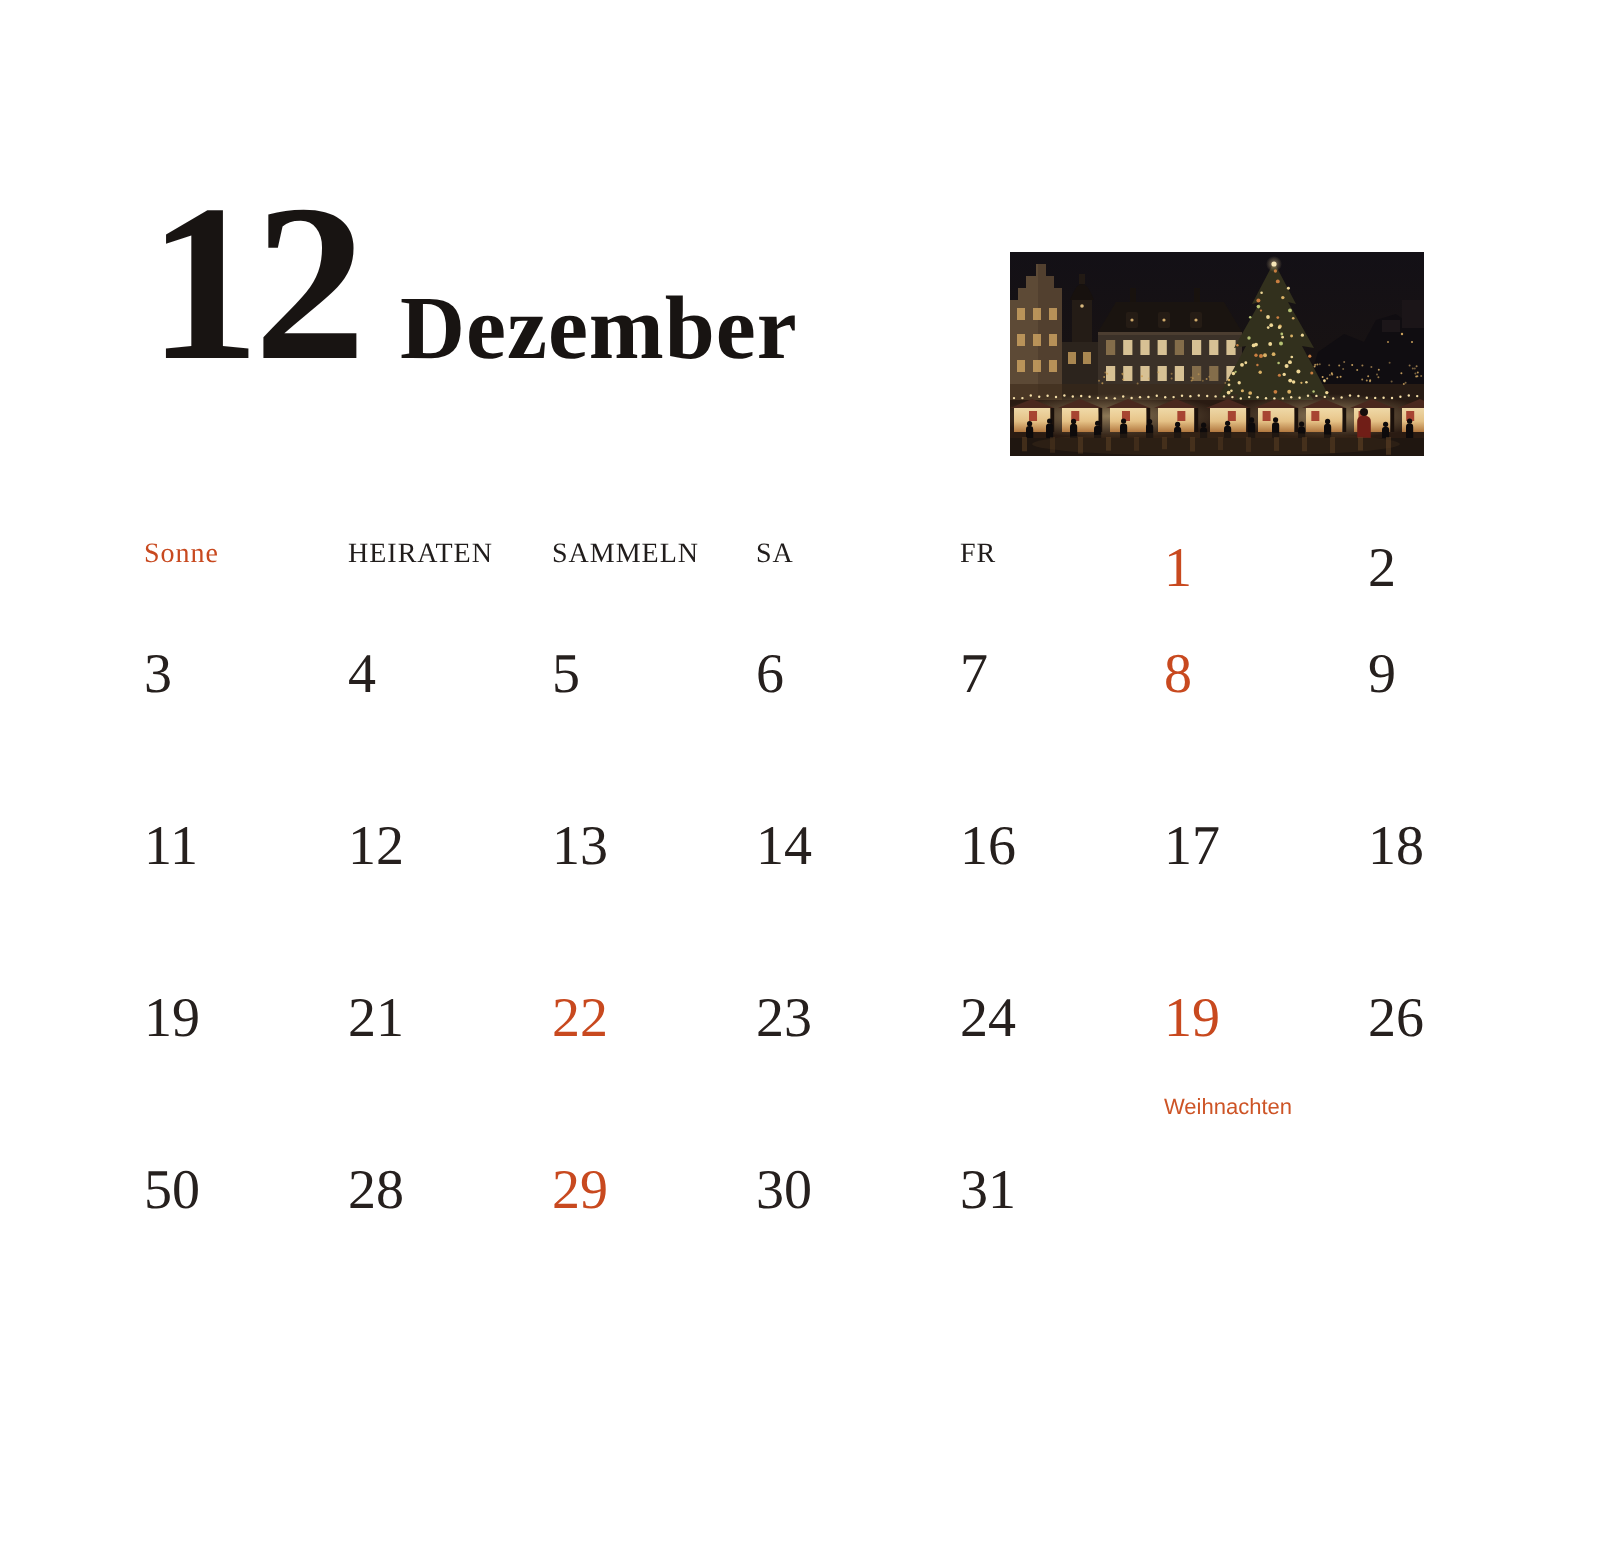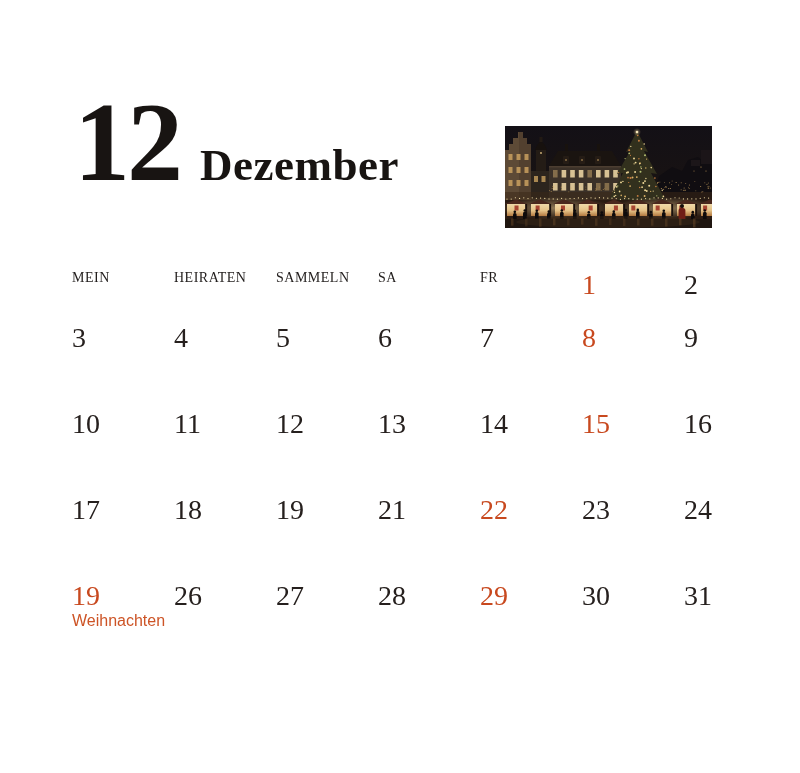--- a/index.html
+++ b/index.html
@@ -35,21 +35,21 @@
     font-size:14px;letter-spacing:0.5px;color:var(--hdr-ink);
     font-weight:400;
   }
   .hdr.accent{color:var(--accent);}
   .cell .daynum{
     font-size:28px;line-height:1.1;color:var(--ink);
   }
   .cell.accent .daynum{color:var(--accent);}
   .cell .event{
     font-family:"Liberation Sans", sans-serif;
-    font-size:16px;color:var(--event);
+    font-size:11px;color:var(--event);margin-top:22px;
   }
 </style>
 </head>
 <body>
 
 <div class="month-header">
   <span class="month-number">12</span>
   <span class="month-name">Dezember</span>
 </div>
 
@@ -443,21 +443,21 @@
         <rect x="132" y="92.5" width="2.5" height="6.960549920797348" fill="#6b4a28" opacity="0.40"></rect>
         <rect x="146" y="92.5" width="2.5" height="7.147248387336731" fill="#6b4a28" opacity="0.40"></rect>
         <rect x="160" y="92.5" width="2.5" height="8.066789746284485" fill="#6b4a28" opacity="0.40"></rect>
         <rect x="174" y="92.5" width="2.5" height="6.742167592048645" fill="#6b4a28" opacity="0.48"></rect>
         <rect x="188" y="92.5" width="2.5" height="8.878032803535461" fill="#6b4a28" opacity="0.49"></rect>
       </g>
   </g>
 </svg>
 
 <div class="calendar-grid">
-    <div class="hdr">MEIN</div>
+    <div class="hdr accent">Sonne</div>
     <div class="hdr">HEIRATEN</div>
     <div class="hdr">SAMMELN</div>
     <div class="hdr">SA</div>
     <div class="hdr">FR</div>
     <div class="cell accent">
       <div class="daynum">1</div>
     </div>
     <div class="cell">
       <div class="daynum">2</div>
     </div>
@@ -476,36 +476,30 @@
     <div class="cell">
       <div class="daynum">7</div>
     </div>
     <div class="cell accent">
       <div class="daynum">8</div>
     </div>
     <div class="cell">
       <div class="daynum">9</div>
     </div>
     <div class="cell">
-      <div class="daynum">10</div>
-    </div>
-    <div class="cell">
       <div class="daynum">11</div>
     </div>
     <div class="cell">
       <div class="daynum">12</div>
     </div>
     <div class="cell">
       <div class="daynum">13</div>
     </div>
     <div class="cell">
       <div class="daynum">14</div>
-    </div>
-    <div class="cell accent">
-      <div class="daynum">15</div>
     </div>
     <div class="cell">
       <div class="daynum">16</div>
     </div>
     <div class="cell">
       <div class="daynum">17</div>
     </div>
     <div class="cell">
       <div class="daynum">18</div>
     </div>
@@ -525,21 +519,21 @@
       <div class="daynum">24</div>
     </div>
     <div class="cell accent">
       <div class="daynum">19</div>
       <div class="event">Weihnachten</div>
     </div>
     <div class="cell">
       <div class="daynum">26</div>
     </div>
     <div class="cell">
-      <div class="daynum">27</div>
+      <div class="daynum">50</div>
     </div>
     <div class="cell">
       <div class="daynum">28</div>
     </div>
     <div class="cell accent">
       <div class="daynum">29</div>
     </div>
     <div class="cell">
       <div class="daynum">30</div>
     </div>

